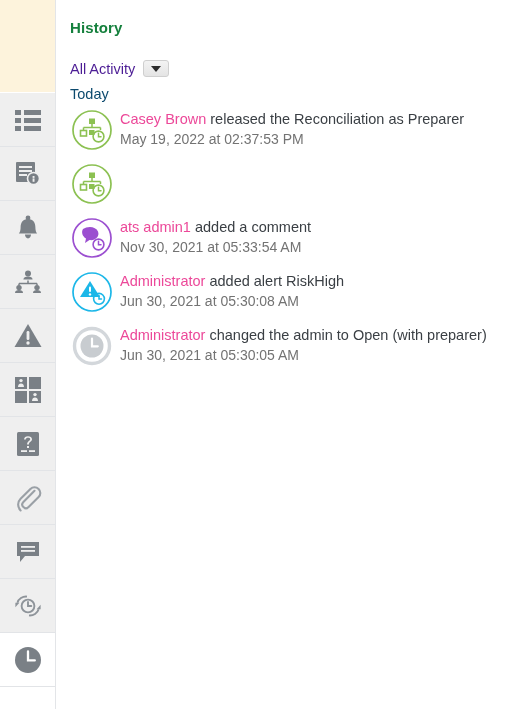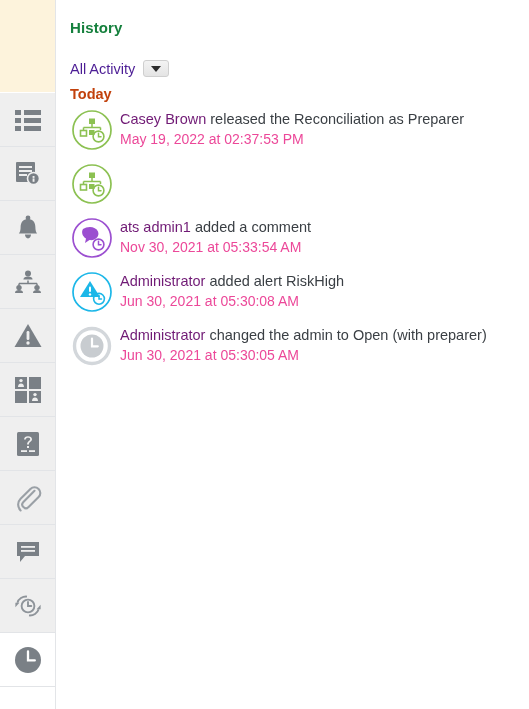--- a/index.html
+++ b/index.html
@@ -81,23 +81,22 @@
     cursor: pointer;
   }
   .caret {
     width: 0; height: 0;
     border-left: 5px solid transparent;
     border-right: 5px solid transparent;
     border-top: 6px solid #2b2b2b;
   }
   .group-label {
     font-size: 14.5px;
-    color: #c2410c;
+    color: #0c4a6e;
     margin-top: 9px;
-    font-weight: bold;
   }
   .group-label.previous { margin-top: 26px; }
 
   .entries { margin-top: 6px; }
   .entry {
     display: flex;
     align-items: flex-start;
     margin-bottom: 10px;
   }
   .entry-icon {
@@ -107,26 +106,26 @@
     margin-right: 6px;
   }
   .entry-body { padding-top: 2px; }
   .entry-text {
     font-size: 14.5px;
     color: #3a3f44;
     line-height: 19px;
     white-space: nowrap;
   }
   .actor {
-    color: #701a75;
+    color: #ec4899;
     cursor: pointer;
   }
   .entry-time {
     font-size: 14px;
-    color: #ec4899;
+    color: #737373;
     line-height: 19px;
     margin-top: 1px;
     white-space: nowrap;
   }
 </style>
 </head>
 <body>
 
 <div class="app">
 

